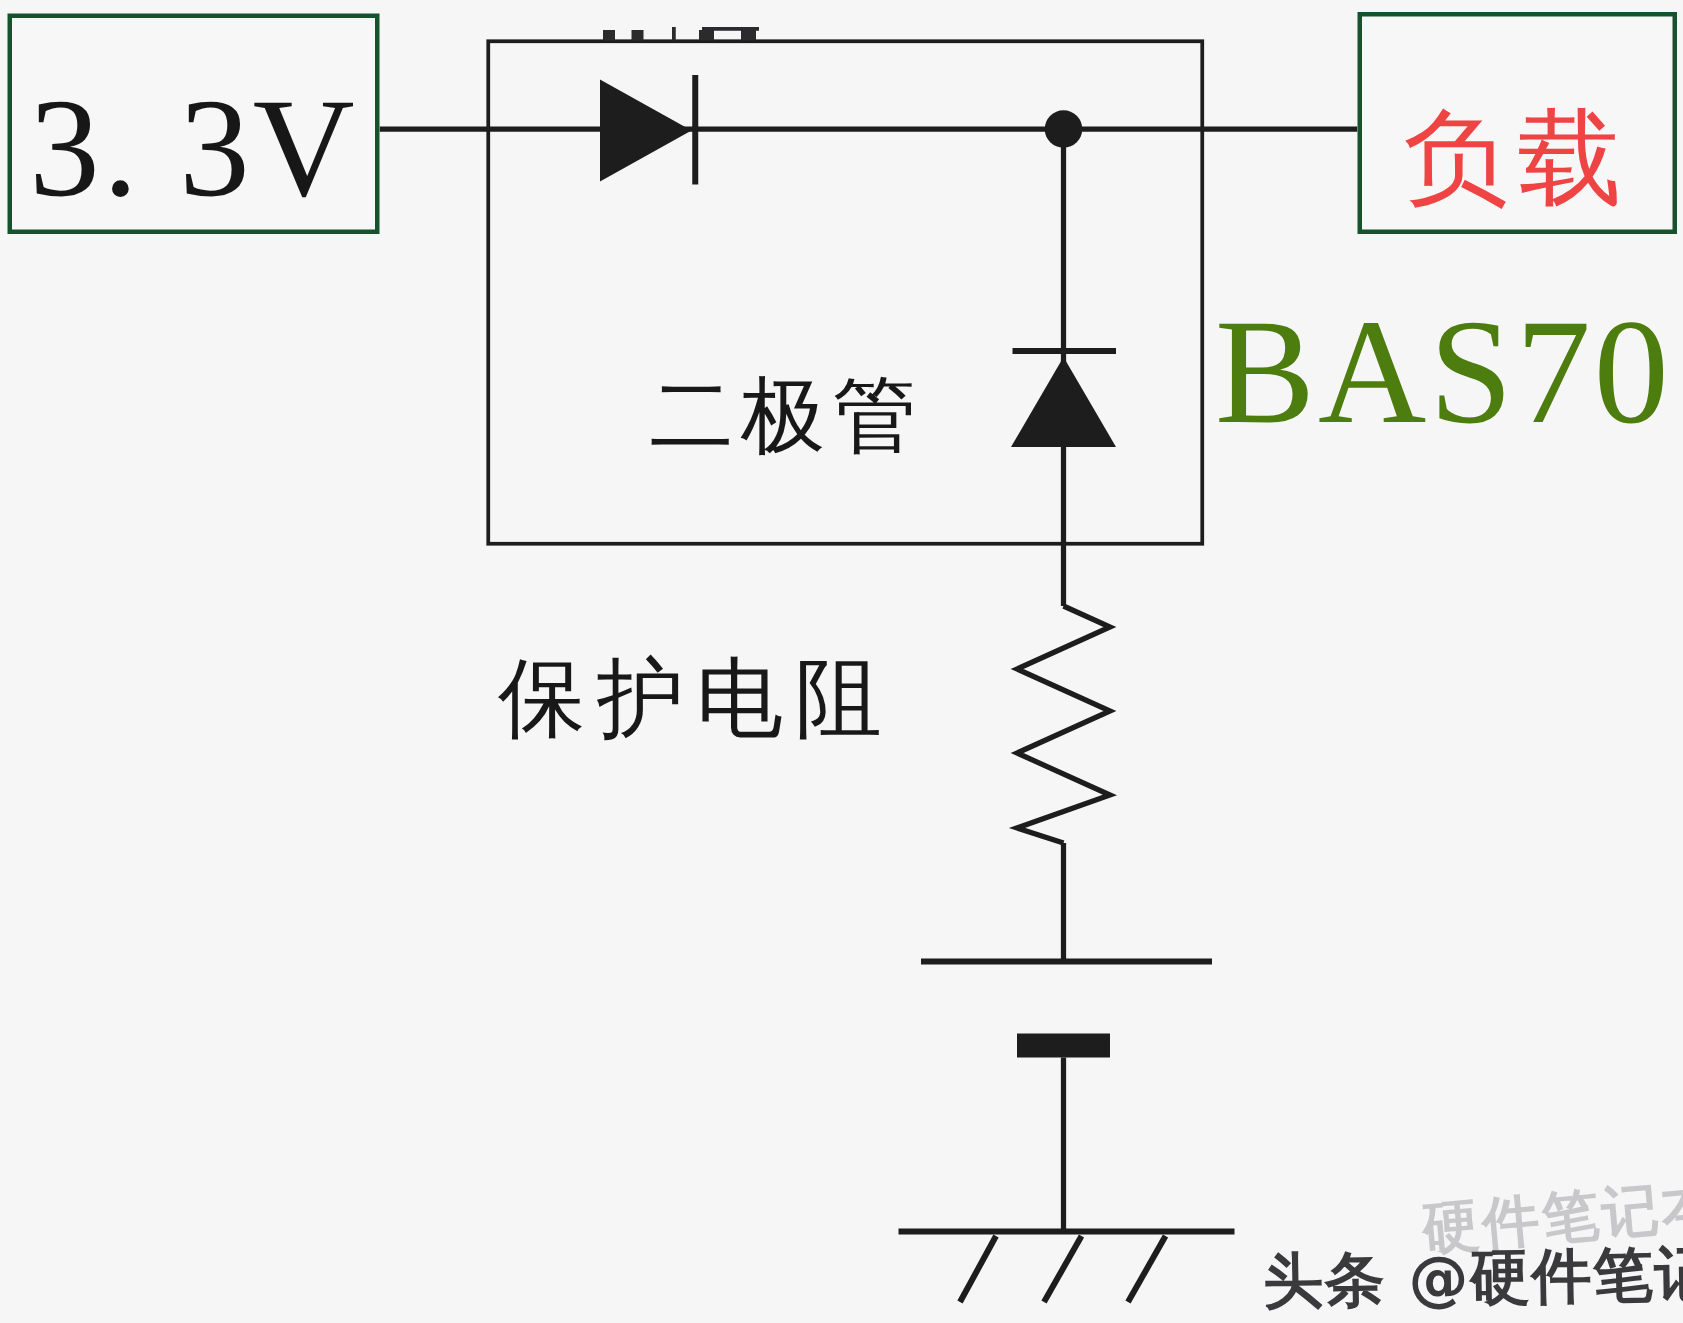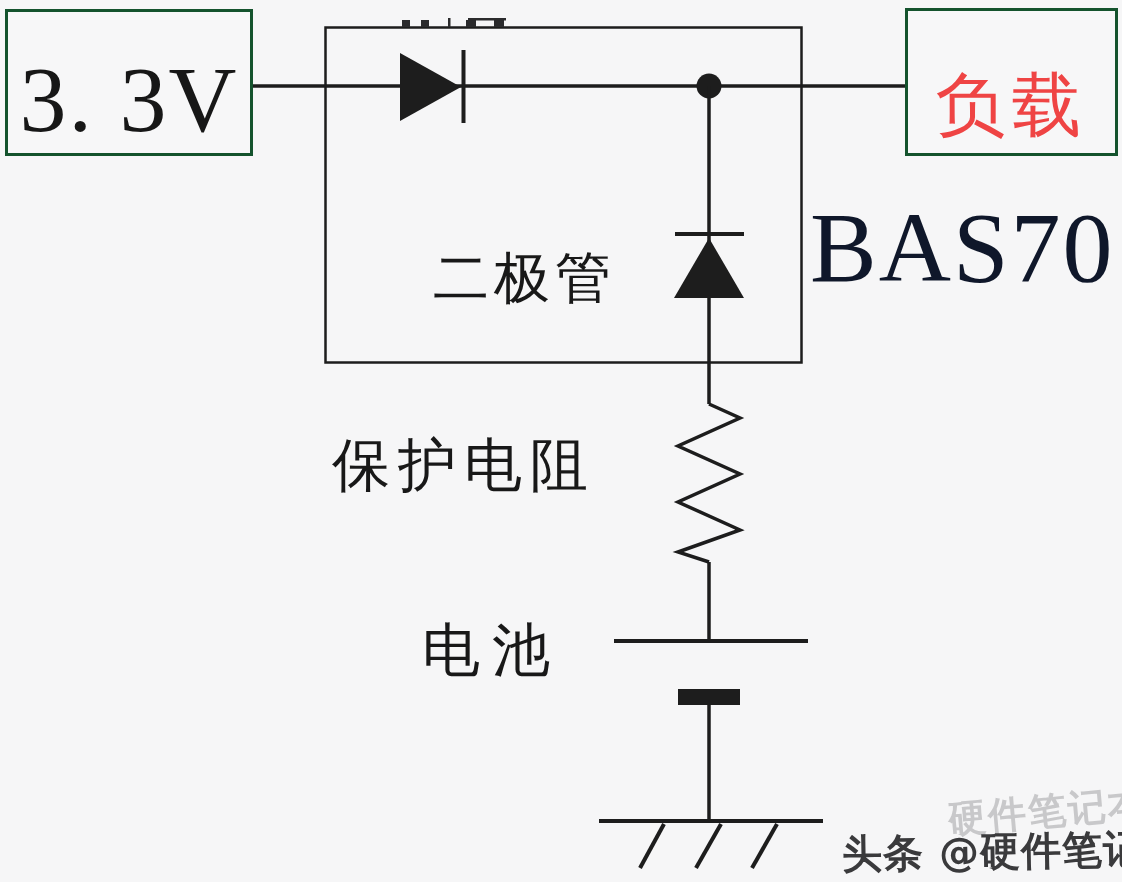--- a/index.html
+++ b/index.html
@@ -59,21 +59,21 @@
     line-height: 1;
     white-space: nowrap;
     z-index: 2;
   }
   .lbl-diode   { left: 433px; top: 234px; font-size: 56px; letter-spacing: 5px; font-weight: 500; margin-top: 16px; }
   .lbl-res     { left: 332px; top: 436px; font-size: 58px; letter-spacing: 8px; font-weight: 500; text-align: center; }
   .lbl-batt    { left: 422px; top: 621px; font-size: 58px; letter-spacing: 12px; font-weight: 500; }
   .serif-label {
     position: absolute;
     font-family: "Liberation Serif", serif;
-    color: #0f172a;
+    color: #4d7c0f;
     line-height: 1;
     white-space: nowrap;
     z-index: 2;
   }
   .lbl-bas70 { left: 810px; top: 198px; font-size: 100px; letter-spacing: 2px; }
   .lbl-1k    { left: 856px; top: 402px; font-size: 100px; letter-spacing: 2px; }
   .watermark-main {
     position: absolute;
     left: 842px; top: 824px;
     font-size: 40px;
@@ -157,19 +157,18 @@
     <span class="label">负载</span>
   </div>
 
   <div class="cjk-label lbl-diode">二极管</div>
 
   <div class="serif-label lbl-bas70">BAS70</div>
 
   <div class="cjk-label lbl-res">保护电阻</div>
 
 
-  <div class="cjk-label lbl-batt">电池</div>
 
   <div class="watermark-ghost">硬件笔记本</div>
 
   <div class="watermark-main">头条 @硬件笔记本</div>
 
 </div>
 
 </body></html>

